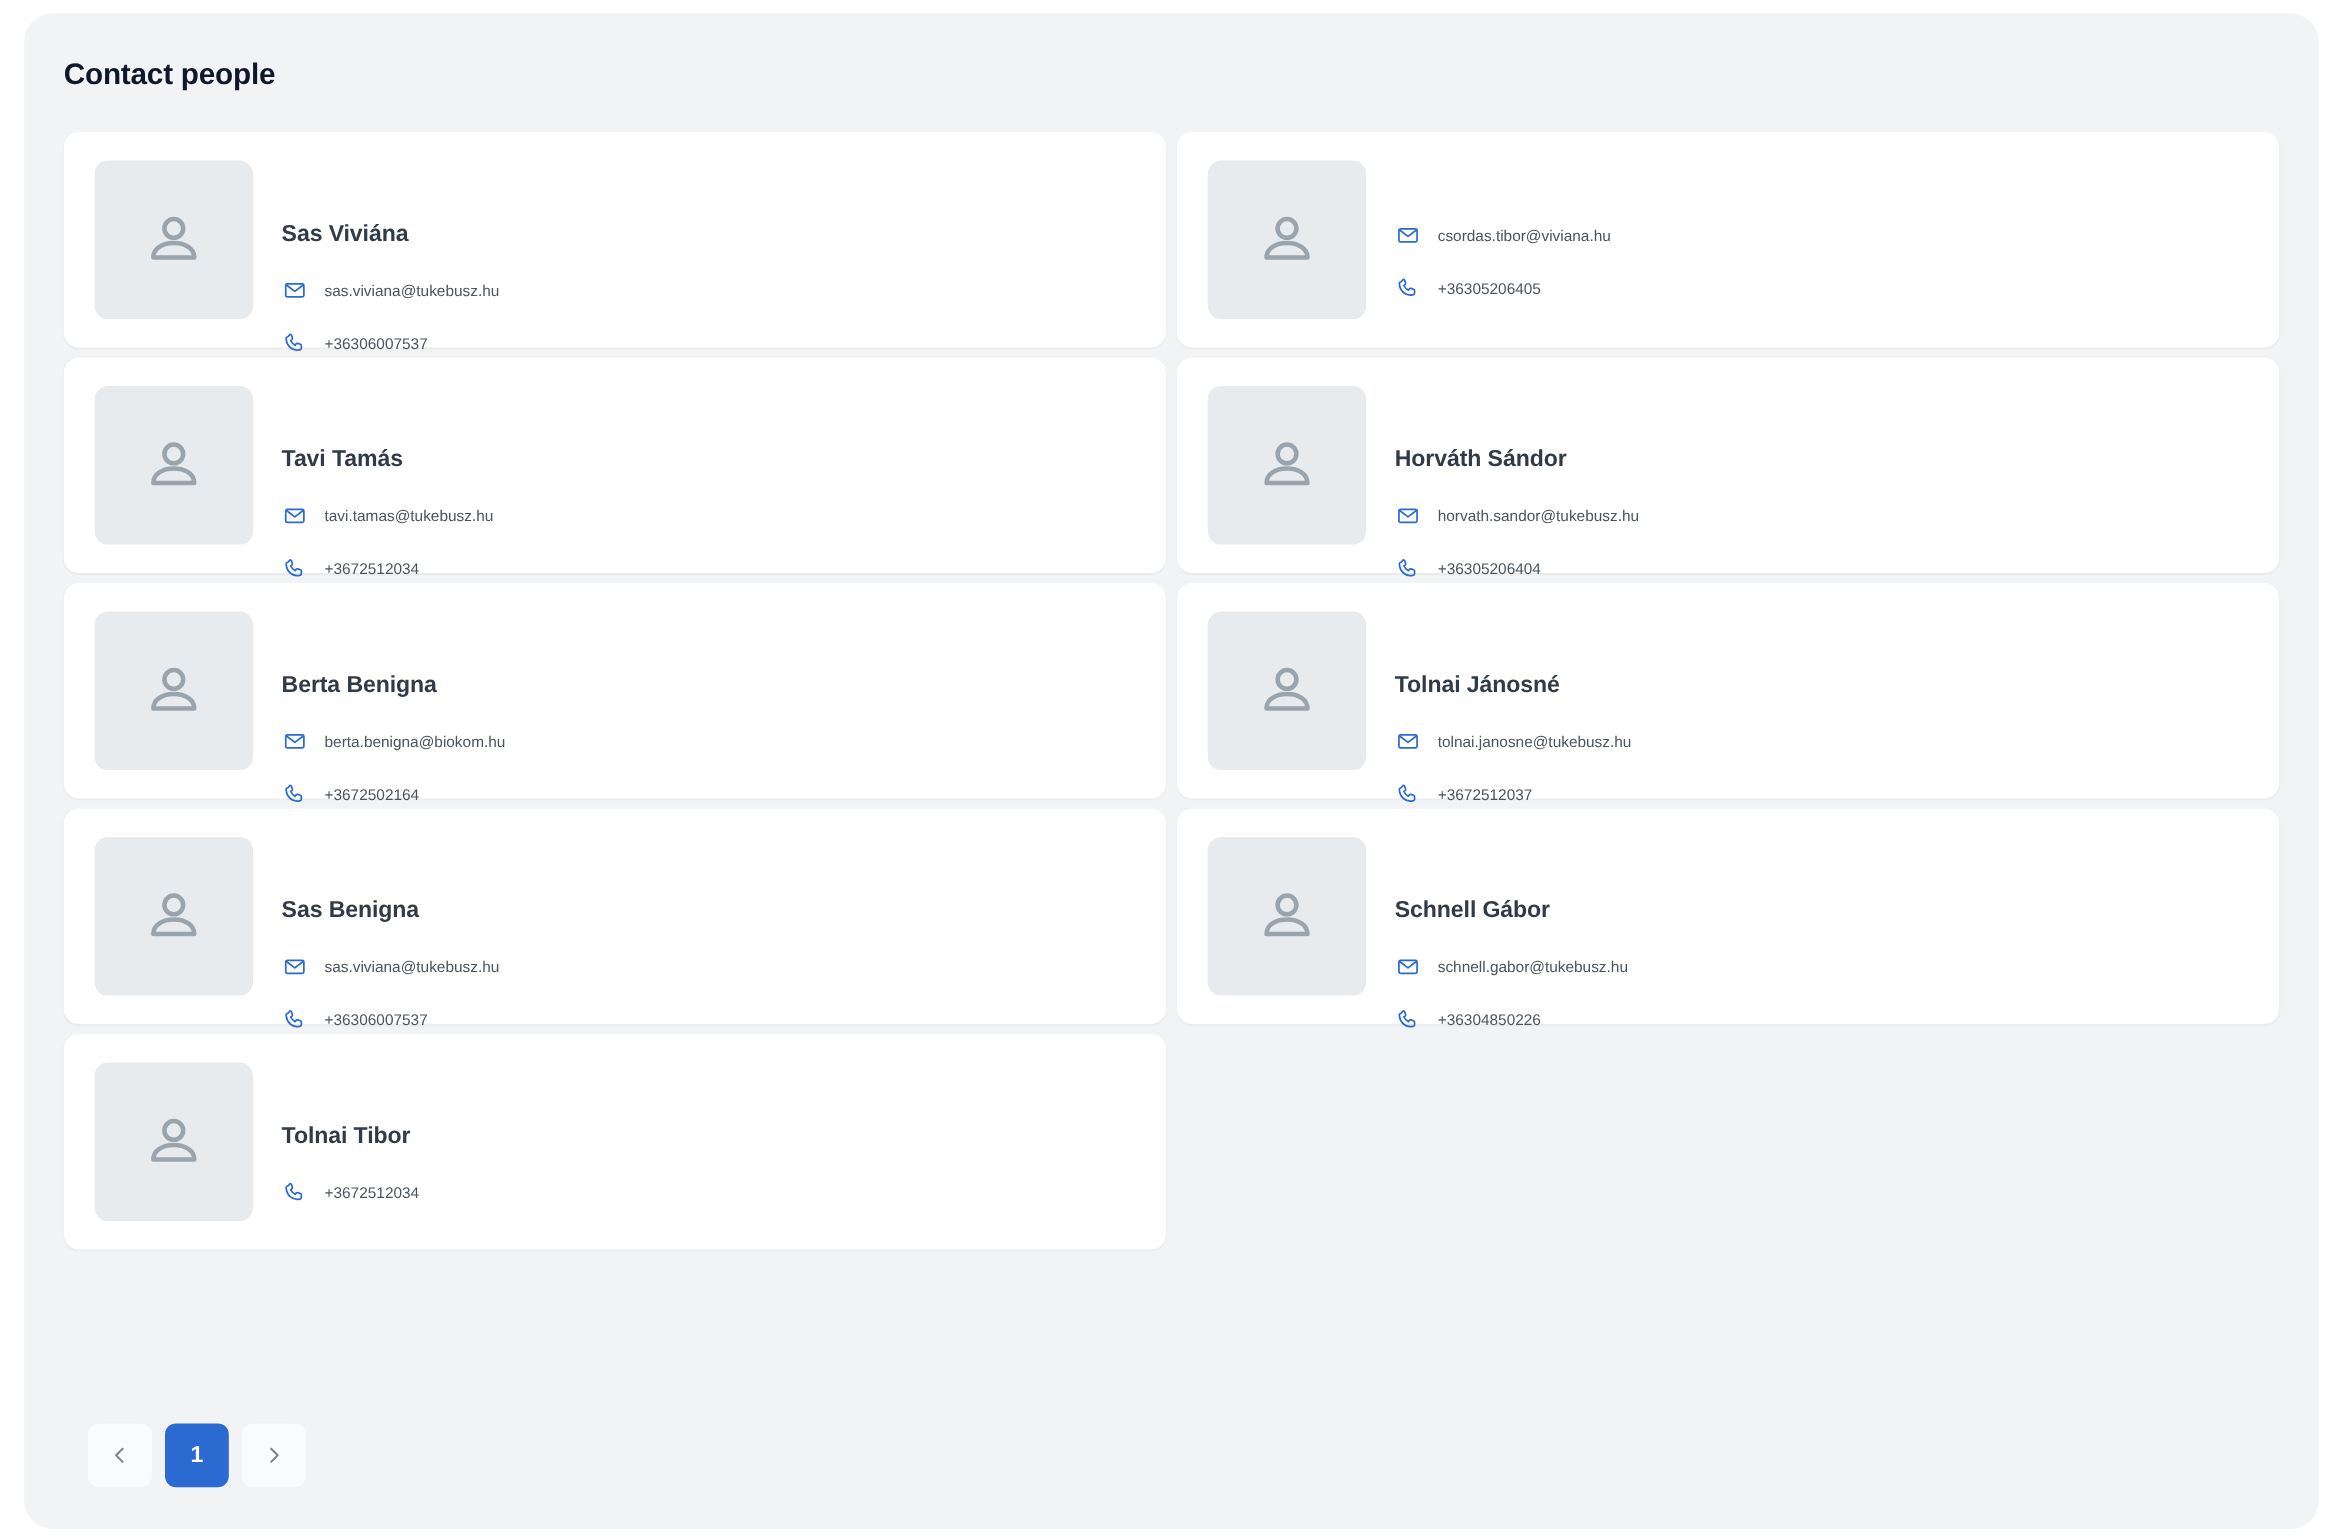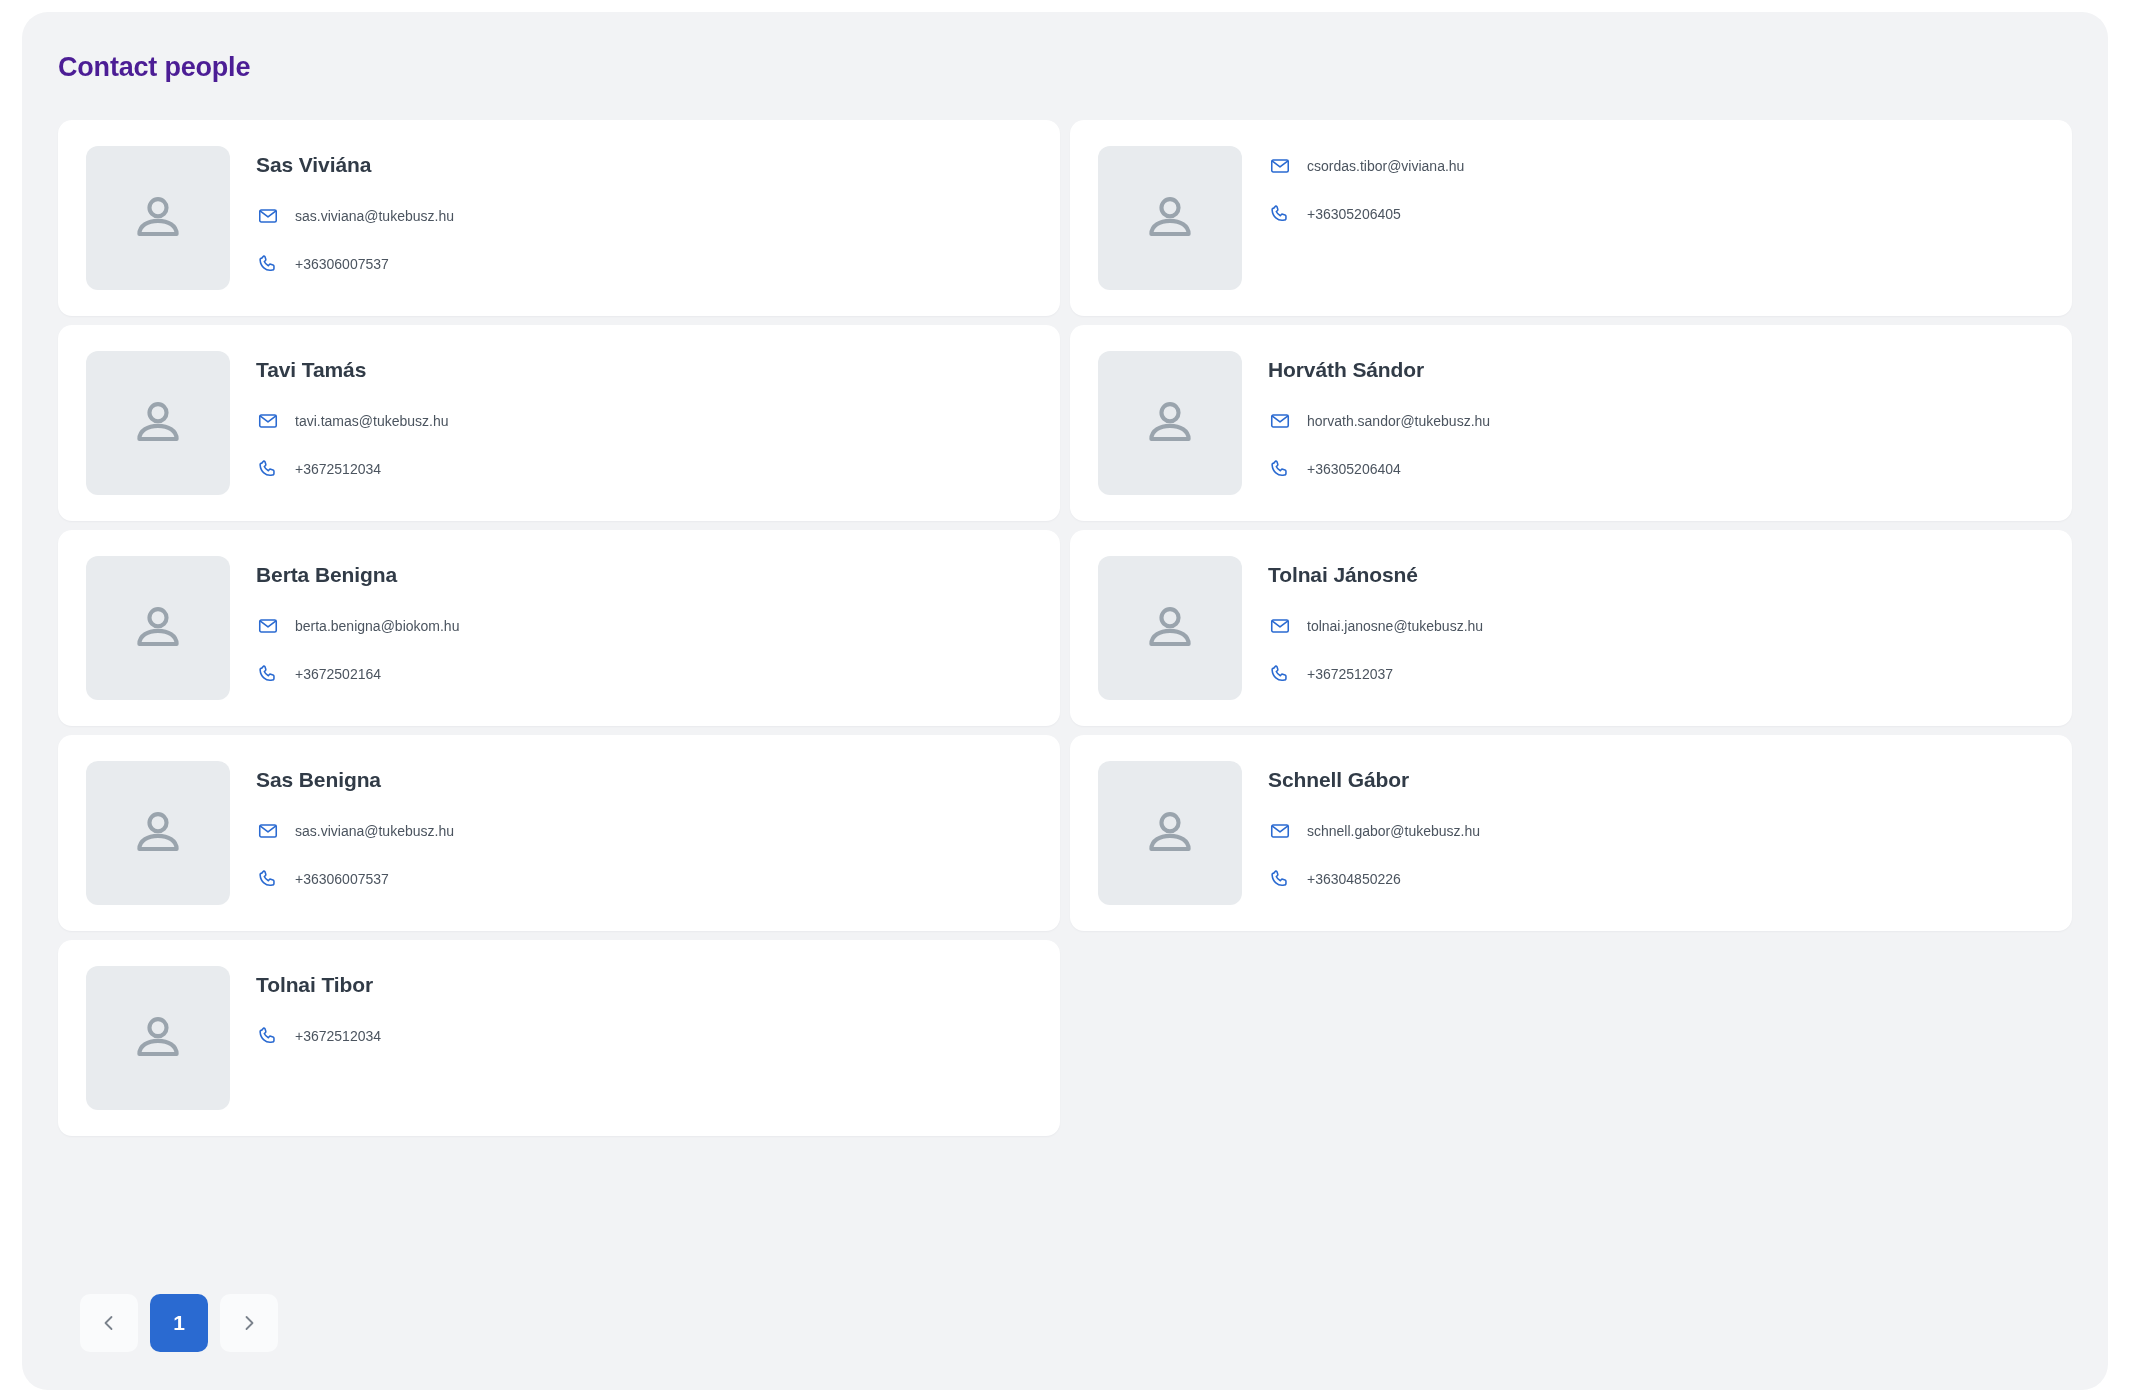--- a/index.html
+++ b/index.html
@@ -28,21 +28,21 @@
     padding: 0;
     overflow: hidden;
   }
 
   .panel-title {
     position: absolute;
     left: 36px;
     top: 42px;
     font-size: 27px;
     font-weight: 700;
-    color: #4c1d95;
+    color: #0f172a;
     letter-spacing: -0.2px;
     line-height: 1;
   }
 
   .cards-grid {
     position: absolute;
     left: 36px;
     top: 108px;
     width: 2014px;
     display: grid;
@@ -72,20 +72,21 @@
     display: flex;
     align-items: center;
     justify-content: center;
   }
   .avatar svg { display: block; }
 
   .card-body {
     flex: 1 1 auto;
     min-width: 0;
     padding-top: 8px;
+    margin-top: 48px;
   }
 
   .contact-name {
     font-size: 21px;
     font-weight: 700;
     color: #313b47;
     line-height: 1;
     letter-spacing: -0.1px;
     margin-bottom: 29px;
     white-space: nowrap;

